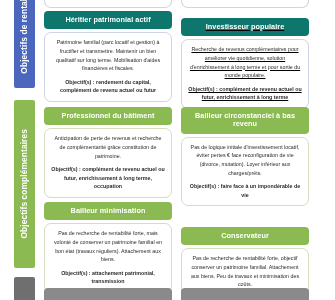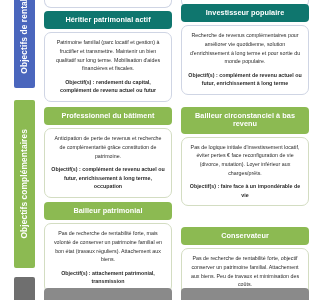--- a/index.html
+++ b/index.html
@@ -119,21 +119,21 @@
   <div class="card-stub col-right" style="left:181px;"></div>
 
   <div class="card col-left" style="top:11px;">
     <div class="card-head head-blue">Héritier patrimonial actif</div>
     <div class="card-body">
       <p class="desc">Patrimoine familial (parc locatif et gestion) à fructifier et transmettre. Maintenir un bien qualitatif sur long terme. Mobilisation d'aides financières et fiscales.</p>
       <p class="goal">Objectif(s) : rendement du capital, complément de revenu actuel ou futur</p>
     </div>
   </div>
 
-  <div class="card col-right" style="top:4px;">
+  <div class="card col-right" style="top:18px;text-decoration:underline;">
     <div class="card-head head-blue">Investisseur populaire</div>
     <div class="card-body">
       <p class="desc">Recherche de revenus complémentaires pour améliorer vie quotidienne, solution d'enrichissement à long terme et pour sortie du monde populaire.</p>
       <p class="goal">Objectif(s) : complément de revenu actuel ou futur, enrichissement à long terme</p>
     </div>
   </div>
 
   <div class="card col-right" style="top:107px;">
     <div class="card-head head-green">Bailleur circonstanciel à bas revenu</div>
     <div class="card-body body-green">
@@ -144,21 +144,21 @@
 
   <div class="card col-left" style="top:107px;">
     <div class="card-head head-green">Professionnel du bâtiment</div>
     <div class="card-body body-green">
       <p class="desc">Anticipation de perte de revenus et recherche de complémentarité grâce constitution de patrimoine.</p>
       <p class="goal">Objectif(s) : complément de revenu actuel ou futur, enrichissement à long terme, occupation</p>
     </div>
   </div>
 
   <div class="card col-left" style="top:202px;">
-    <div class="card-head head-green">Bailleur patrimonial</div>
+    <div class="card-head head-green">Bailleur minimisation</div>
     <div class="card-body body-green">
       <p class="desc">Pas de recherche de rentabilité forte, mais volonté de conserver un patrimoine familial en bon état (travaux réguliers). Attachement aux biens.</p>
       <p class="goal">Objectif(s) : attachement patrimonial, transmission</p>
     </div>
   </div>
 
   <div class="card col-right" style="top:210px;margin-top:17px;">
     <div class="card-head head-green">Conservateur</div>
     <div class="card-body body-green">
       <p class="desc">Pas de recherche de rentabilité forte, objectif conserver un patrimoine familial. Attachement aux biens. Peu de travaux et minimisation des coûts.</p>

